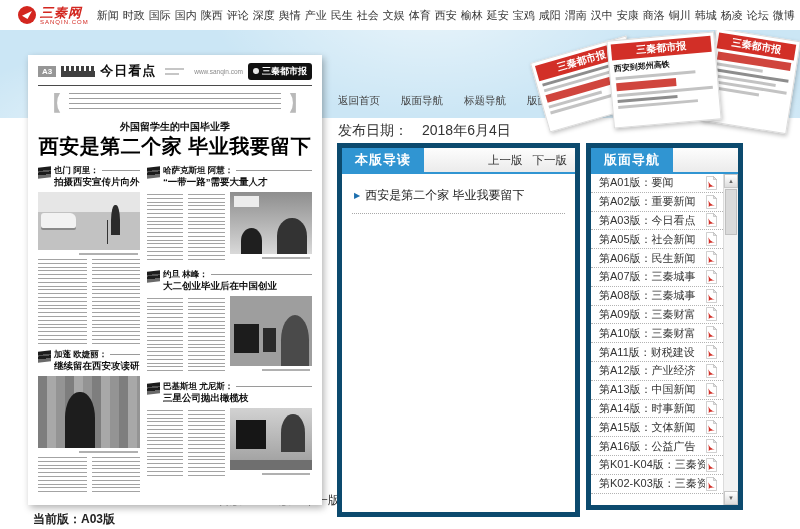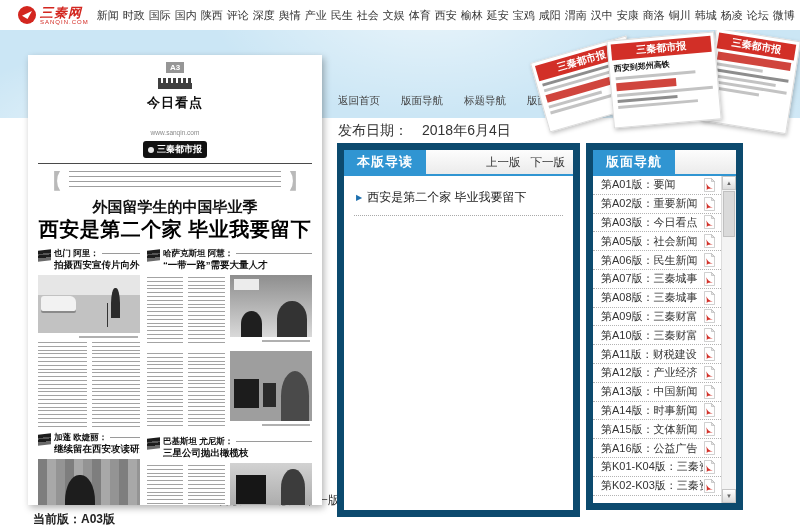--- a/index.html
+++ b/index.html
@@ -49,40 +49,40 @@
   .bl.red { background:#d0453d; height:8px; }
   .bl.dark { background:#8d8d8d; }
   .bl.w60 { width:60%; } .bl.w80 { width:80%; }
 
   .publish { position:absolute; left:338px; top:122px; display:flex; gap:14px;
              font-size:14px; color:#333; z-index:2;text-align:right; }
 
   
   .sheet { position:absolute; left:28px; top:55px; width:294px; height:450px; background:#fff;
            box-shadow:2px 3px 7px rgba(0,0,0,.3); z-index:4; overflow:hidden; cursor:pointer; }
-  .np-head { display:flex; align-items:center; gap:5px; padding:7px 10px 2px;flex-direction:column; }
+  .np-head { display:flex; align-items:center; gap:5px; padding:7px 10px 2px; }
   .np-badge { background:#969696; color:#fff; font-size:8px; font-weight:bold; padding:1px 4px; flex:none; }
   .np-wall { width:34px; height:11px; flex:none;
       background:
         linear-gradient(to top,#3f3f3f 0 55%, transparent 55%),
         repeating-linear-gradient(90deg,#3f3f3f 0 3px, transparent 3px 5px); }
   .np-section { font-size:13px; font-weight:bold; color:#0d0d0d; letter-spacing:1px; flex:none; }
   .np-meta { flex:1; display:flex; flex-direction:column; gap:3px; padding:0 4px; min-width:0; }
   .np-meta i { display:block; height:2px; background:#c6c6c6; }
   .np-meta i.w1 { width:92%; } .np-meta i.w2 { width:70%; }
   .np-site { font-size:6.5px; color:#8a8a8a; flex:none; }
   .np-mast { background:#111; color:#fff; border-radius:3px; padding:2px 5px; font-size:9px;
              font-weight:bold; display:flex; align-items:center; gap:3px; flex:none; }
   .mast-dot { width:6px; height:6px; border-radius:50%; background:#fff; opacity:.9; }
   .np-rule { border-top:1px solid #4a4a4a; margin:3px 10px 0; }
   .np-intro { display:flex; align-items:stretch; padding:2px 14px; height:32px; }
   .brk { font-size:20px; color:#b9b9b9; line-height:30px; font-weight:bold; flex:none; }
   .intro-lines { flex:1; margin:5px 7px;
       background:repeating-linear-gradient(to bottom,#9e9e9e 0 1px, transparent 1px 5px); }
-  .np-kicker { text-align:center; font-size:15px; font-weight:bold; margin:2px 0 1px; color:#111; }
+  .np-kicker { text-align:center; font-size:10px; font-weight:bold; margin:2px 0 1px; color:#111; }
   .np-headline { text-align:center; font-size:20px; font-weight:bold; line-height:1.1;
                  letter-spacing:.5px; color:#000; margin-bottom:5px; }
   .np-cols { display:flex; gap:7px; padding:0 10px 8px; }
   .np-col-l { width:102px; flex:none;text-align:center; }
   .np-col-r { flex:1; min-width:0; }
   .sec { display:flex; gap:3px; margin:3px 0 4px; }
   .seal { width:13px; height:11px; flex:none; margin-top:2px; transform:skewY(-6deg);
       background:linear-gradient(180deg,#1c1c1c 0 30%, #555 30% 45%, #1c1c1c 45% 70%, #6a6a6a 70% 100%); }
   .sec-t { flex:1; min-width:0; }
   .sec-place { display:flex; align-items:center; gap:3px; font-size:8.5px; font-weight:bold;
@@ -115,21 +115,21 @@
   .ph-library .per { left:26%; bottom:0; width:30%; height:78%; background:#1d1d1d; border-radius:46% 46% 0 0; }
   .ph-desk { height:62px; background:linear-gradient(180deg,#d2d2d2,#9b9b9b); }
   .ph-desk .mon { left:8%; top:20%; width:36%; height:46%; background:#161616; }
   .ph-desk .per { right:8%; top:10%; width:30%; height:62%; background:#3c3c3c; border-radius:50% 50% 0 0; }
   .ph-desk .desk { left:0; bottom:0; right:0; height:15%; background:#6f6f6f; }
   .prow { display:flex; gap:5px; margin-bottom:2px; }
   .prow .txtside { flex:1; min-width:0; }
   .prow .phwrap { width:50%; flex:none; }
 
   
-  .panel { position:absolute; background:#fff; border:7px solid #0c4a6e; z-index:3; }
+  .panel { position:absolute; background:#fff; border:5px solid #0c4a6e; z-index:3; }
   .main-panel { left:337px; top:143px; width:243px; height:374px; }
   .side-panel { left:586px; top:143px; width:157px; height:367px; }
   .tabbar { height:26px; background:linear-gradient(#fdfdfd,#ebebeb);
             border-bottom:2px solid var(--accent,#3095d2); display:flex; position:relative; }
   .tab { background:var(--accent,#3095d2); color:#fff; font-size:13px; font-weight:bold;
          display:flex; align-items:center; padding:0 13px; letter-spacing:1px; cursor:pointer; }
   .pn { position:absolute; right:8px; top:0; bottom:0; display:flex; align-items:center;
         gap:10px; font-size:11.5px; color:#333; }
   .read-list { padding:6px 10px; }
   .read-item { display:flex; align-items:center; gap:5px; padding:7px 2px 9px;
@@ -327,20 +327,30 @@
         </div>
         <div class="phwrap">
           <div class="ph ph-class">
               <i class="win"></i>
               <i class="h1"></i>
               <i class="h2"></i>
             </div>
           <span class="capl"></span>
         </div>
       </div>
+      <div class="sec">
+        <span class="seal"></span>
+        <span class="sec-t">
+          <span class="sec-place">
+              <b>约旦 林峰：</b>
+              <i class="sec-line"></i>
+            </span>
+          <b class="sec-title">大二创业毕业后在中国创业</b>
+        </span>
+      </div>
       <div class="prow">
         <div class="txtside">
           <div class="cols">
               <span class="ftxt" style="height:76px"></span>
               <span class="ftxt" style="height:76px"></span>
             </div>
         </div>
         <div class="phwrap">
           <div class="ph ph-office">
               <i class="mon"></i>

